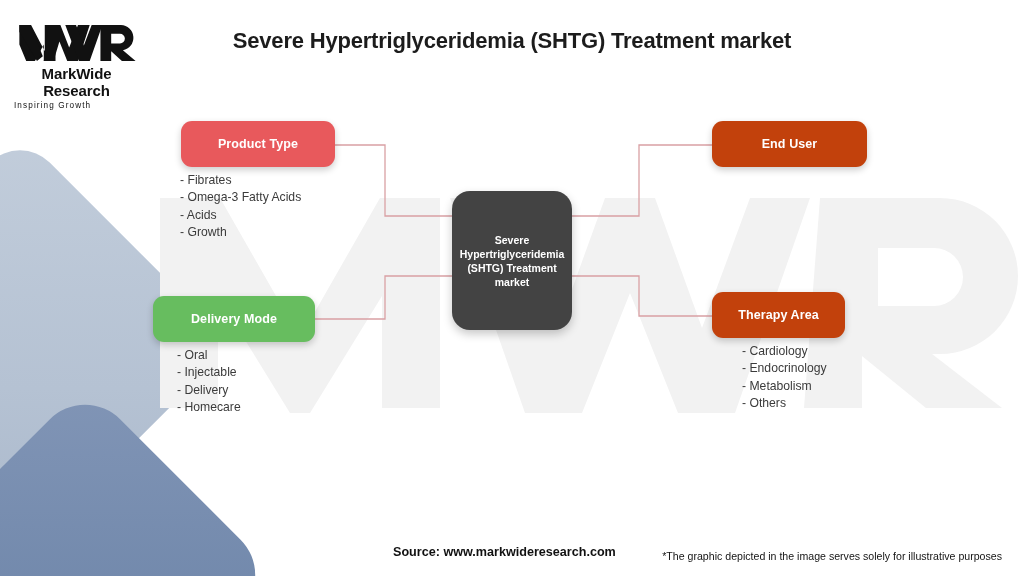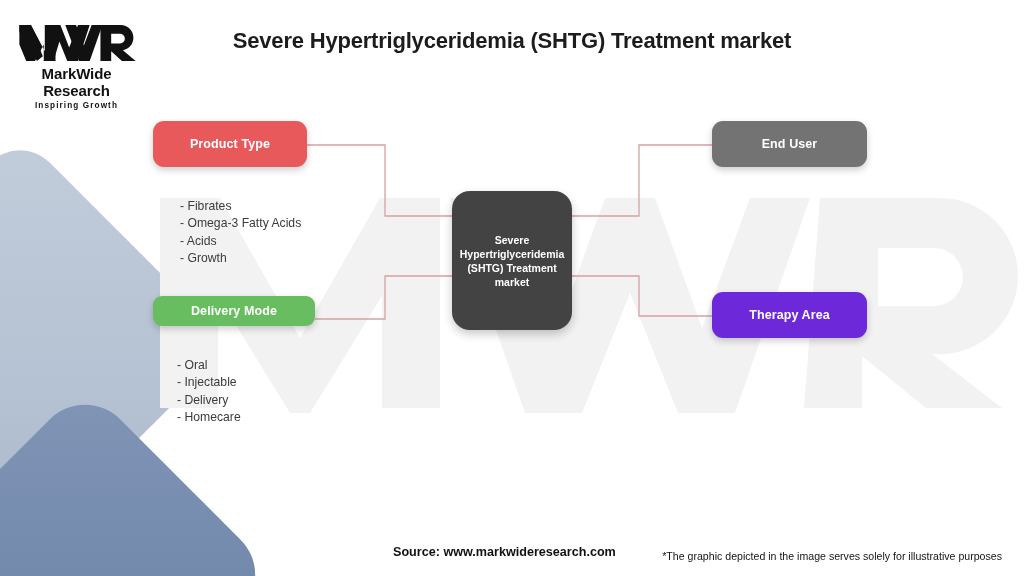--- a/index.html
+++ b/index.html
@@ -42,22 +42,22 @@
   #watermark svg { width: 100%; height: 100%; }
 
   
   #logo { position: absolute; left: 14px; top: 22px; width: 125px; }
   #logo-mark { width: 118px; height: 42px; display: block; margin: 0 auto; }
   #logo-name {
     font-size: 15px; font-weight: bold; color: #111;
     text-align: center; letter-spacing: -0.1px; margin-top: 1px;
   }
   #logo-tag {
-    font-size: 8.2px; font-weight: bold; color: #111;
-    text-align: center; letter-spacing: 1.1px; margin-top: 2px;
+    font-size: 8.2px; font-weight: normal; color: #111;
+    text-align: left; letter-spacing: 1.1px; margin-top: 2px;
   }
 
   
   #title {
     position: absolute; left: 0; top: 28px; width: 1024px;
     text-align: center;
     font-size: 22px; font-weight: bold; color: #1c1c1c;
     letter-spacing: -0.2px;
   }
 
@@ -81,41 +81,41 @@
 
   
   .cat { position: absolute; }
   .cat-head {
     border-radius: 11px;
     display: flex; align-items: center; justify-content: center;
     color: #ffffff; font-size: 12.5px; font-weight: bold;
     box-shadow: 0 3px 7px rgba(0,0,0,.20);
     letter-spacing: .1px;
   }
-  .cat-list { margin-top: 31px; }
+  .cat-list { margin-top: 5px; }
   .cat-list li {
     list-style: none;
     font-size: 12.2px; color: #3b3b3b;
     line-height: 17.4px; white-space: nowrap;
   }
 
   #cat-product  { left: 153px; top: 121px; }
-  #cat-product  .cat-head { width: 154px; height: 46px; background: #e8595c; }
+  #cat-product  .cat-head { width: 154px; height: 46px; background: #e8595c; margin-left: 28px; }
   #cat-product  .cat-list { padding-left: 27px; }
 
   #cat-delivery { left: 153px; top: 296px; }
-  #cat-delivery .cat-head { width: 162px; height: 30px; background: #67bd5f; border-radius: 9px; }
+  #cat-delivery .cat-head { width: 162px; height: 46px; background: #67bd5f; }
   #cat-delivery .cat-list { padding-left: 24px; }
 
   #cat-enduser  { left: 712px; top: 121px; }
-  #cat-enduser  .cat-head { width: 155px; height: 46px; background: #737373; }
+  #cat-enduser  .cat-head { width: 155px; height: 46px; background: #c2410c; }
   #cat-enduser  .cat-list { padding-left: 30px; }
 
   #cat-therapy  { left: 712px; top: 292px; }
-  #cat-therapy  .cat-head { width: 155px; height: 46px; background: #6d28d9; }
+  #cat-therapy  .cat-head { width: 133px; height: 46px; background: #c2410c; }
   #cat-therapy  .cat-list { padding-left: 30px; }
 
   
   #source {
     position: absolute; left: 393px; top: 545px;
     font-size: 12.6px; font-weight: bold; color: #111;
   }
   #disclaimer {
     position: absolute; right: 22px; top: 550px;
     font-size: 10.6px; color: #141414;
@@ -197,18 +197,24 @@
       <li>- Homecare</li>
     </ul>
   </div>
 
   <div class="cat" id="cat-enduser">
     <div class="cat-head">End User</div>
   </div>
 
   <div class="cat" id="cat-therapy">
     <div class="cat-head">Therapy Area</div>
+    <ul class="cat-list">
+      <li>- Cardiology</li>
+      <li>- Endocrinology</li>
+      <li>- Metabolism</li>
+      <li>- Others</li>
+    </ul>
   </div>
 
   <div id="disclaimer">*The graphic depicted in the image serves solely for illustrative purposes</div>
   <div id="source">Source: www.markwideresearch.com</div>
 
 </div>
 
 </body></html>

